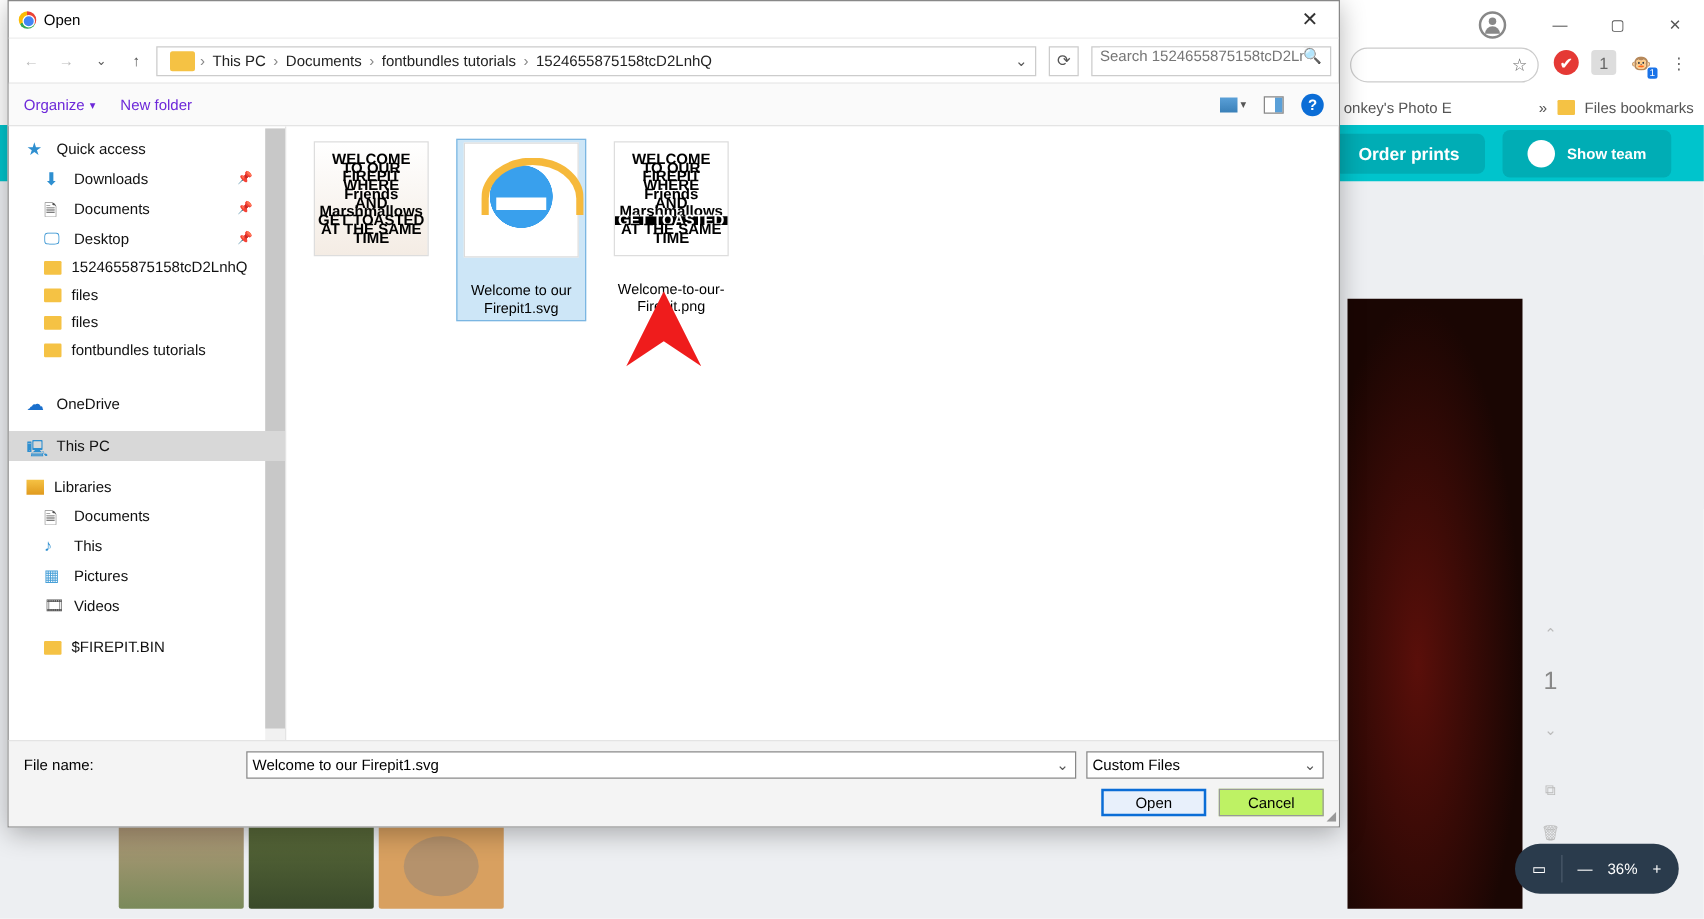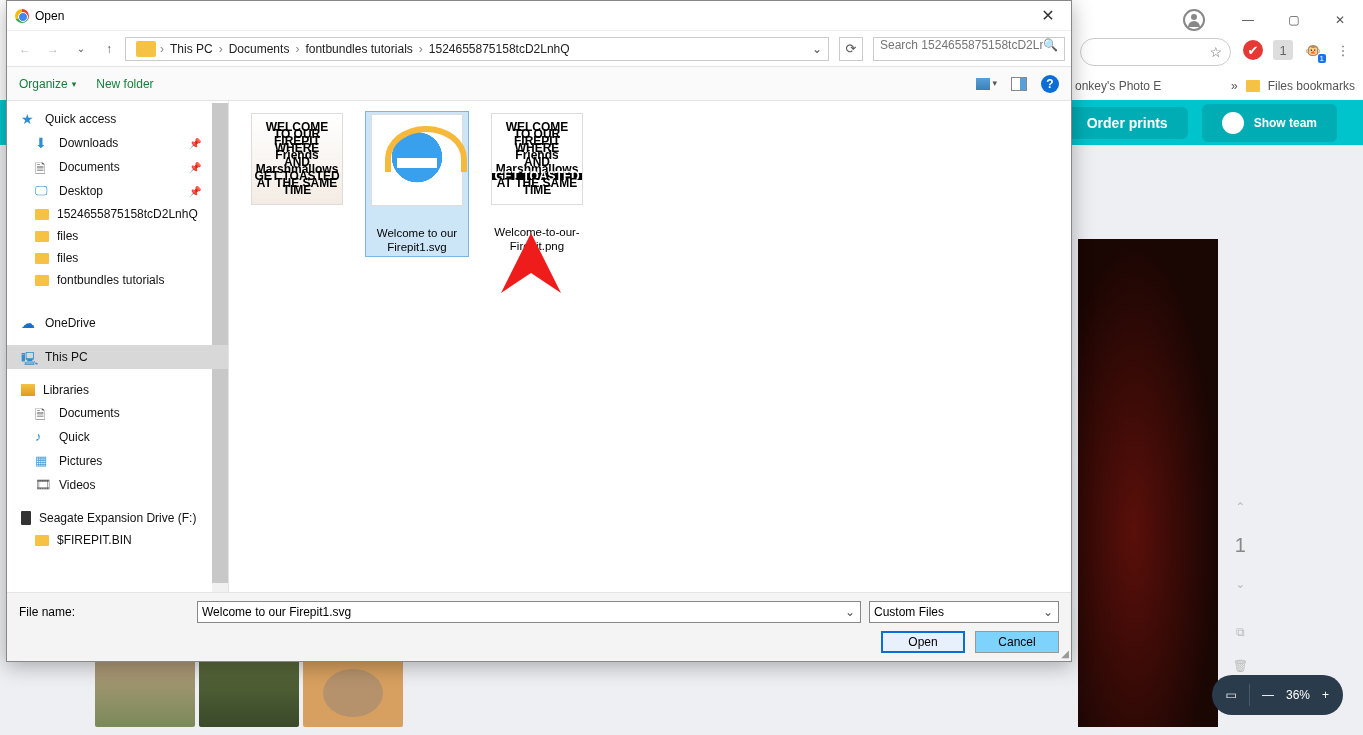--- a/index.html
+++ b/index.html
@@ -42,21 +42,21 @@
   .nav-btn{width:24px;height:24px;display:flex;align-items:center;justify-content:center;color:#bbb;}
   .nav-btn.ok{color:#555;}
   .fold-ic{width:20px;height:16px;background:#f5c244;border-radius:2px;margin:0 4px;}
   .bc{display:flex;align-items:center;gap:6px;flex:1;color:#222;}
   .bc .sep{color:#888;}
   .bc-box{border:1px solid #ccc;height:24px;flex:1;margin-right:6px;display:flex;align-items:center;padding:0 6px;}
   .bc-ref{width:24px;height:24px;border:1px solid #ccc;display:flex;align-items:center;justify-content:center;color:#555;font-size:13px;}
   .search-box{width:192px;border:1px solid #ccc;height:24px;display:flex;align-items:flex-start;padding:0 6px;color:#888;margin-left:6px;}
   .search-box input{border:none;outline:none;flex:1;color:#888;}
   .toolbar{height:34px;display:flex;align-items:center;padding:0 12px;gap:20px;border-bottom:1px solid #e4e4e4;background:#fafafa;}
-  .toolbar .l{color:#15803d;display:flex;align-items:center;gap:4px;}
+  .toolbar .l{color:#6d28d9;display:flex;align-items:center;gap:4px;}
   .toolbar .r{margin-left:auto;display:flex;align-items:center;gap:14px;color:#555;}
   .help-ic{width:18px;height:18px;border-radius:50%;background:#0b6dd6;color:#fff;display:flex;align-items:center;justify-content:center;font-size:12px;font-weight:bold;}
   .body{flex:1;display:flex;overflow:hidden;}
   .tree{width:222px;border-right:1px solid #e4e4e4;overflow-y:auto;position:relative;padding-top:6px;}
   .scroll-gut{position:absolute;top:2px;right:0;width:16px;height:100%;background:#f1f1f1;}
   .scroll-thumb{position:absolute;top:2px;right:0;width:16px;height:480px;background:#c8c8c8;}
   .tree .item{display:flex;align-items:center;gap:8px;padding:4px 8px 4px 28px;color:#111;position:relative;}
   .tree .item.l1{padding-left:14px;font-weight:400;}
   .tree .item.sel{background:#d8d8d8;}
   .tree .pin{margin-left:auto;margin-right:18px;color:#888;font-size:10px;}
@@ -85,21 +85,21 @@
   .arrow{position:absolute;top:132px;left:262px;}
   .arrow svg{width:80px;height:140px;}
   
   .dlg-footer{border-top:1px solid #e4e4e4;background:#f4f4f4;padding:8px 12px;display:flex;flex-direction:column;gap:8px;}
   .row1{display:flex;align-items:center;gap:8px;}
   .row1 .lbl{width:170px;padding-right:6px;}
   .combo{flex:1;border:1px solid #888;background:#fff;height:22px;display:flex;align-items:center;padding:0 4px;position:relative;}
   .combo .dd{position:absolute;right:2px;top:2px;width:16px;height:16px;display:flex;align-items:center;justify-content:center;color:#555;}
   .combo.short{flex:0 0 190px;}
   .row2{display:flex;justify-content:flex-end;gap:10px;}
-  .btn2{width:84px;height:22px;border:1px solid #999;background:#7dd3fc;display:flex;align-items:center;justify-content:center;}
+  .btn2{width:84px;height:22px;border:1px solid #999;background:#bef264;display:flex;align-items:center;justify-content:center;}
   .btn2.primary{border:2px solid #0b6dd6;background:#e8f0fb;}
   .resize{position:absolute;right:2px;bottom:2px;color:#999;font-size:10px;}
   .preview-txt{font-size:6px;line-height:7px;display:flex;flex-direction:column;align-items:center;font-weight:bold;}
 </style>
 </head>
 <body>
 
 <div class="bg-layer">
   <div class="chrome-bar">
     <div class="win-ctrls">
@@ -263,35 +263,31 @@
       <div class="item l1">
           <span class="ico i-lib"></span>
           <span>Libraries</span>
         </div>
       <div class="item">
           <span class="ico i-doc">🗎</span>
           <span>Documents</span>
         </div>
       <div class="item">
           <span class="ico i-mus">♪</span>
-          <span>Quick</span>
+          <span>This</span>
         </div>
       <div class="item">
           <span class="ico i-pic">▦</span>
           <span>Pictures</span>
         </div>
       <div class="item">
           <span class="ico i-vid">🎞</span>
           <span>Videos</span>
         </div>
       <div style="height:10px"></div>
-      <div class="item l1">
-          <span class="ico i-drive"></span>
-          <span>Seagate Expansion Drive (F:)</span>
-        </div>
       <div class="item">
           <span class="ico i-fold"></span>
           <span>$FIREPIT.BIN</span>
         </div>
     </div>
 
     <div class="files">
 
       <div class="file">
         <div class="thumb" style="background:linear-gradient(#fff,#f4ece4);">

